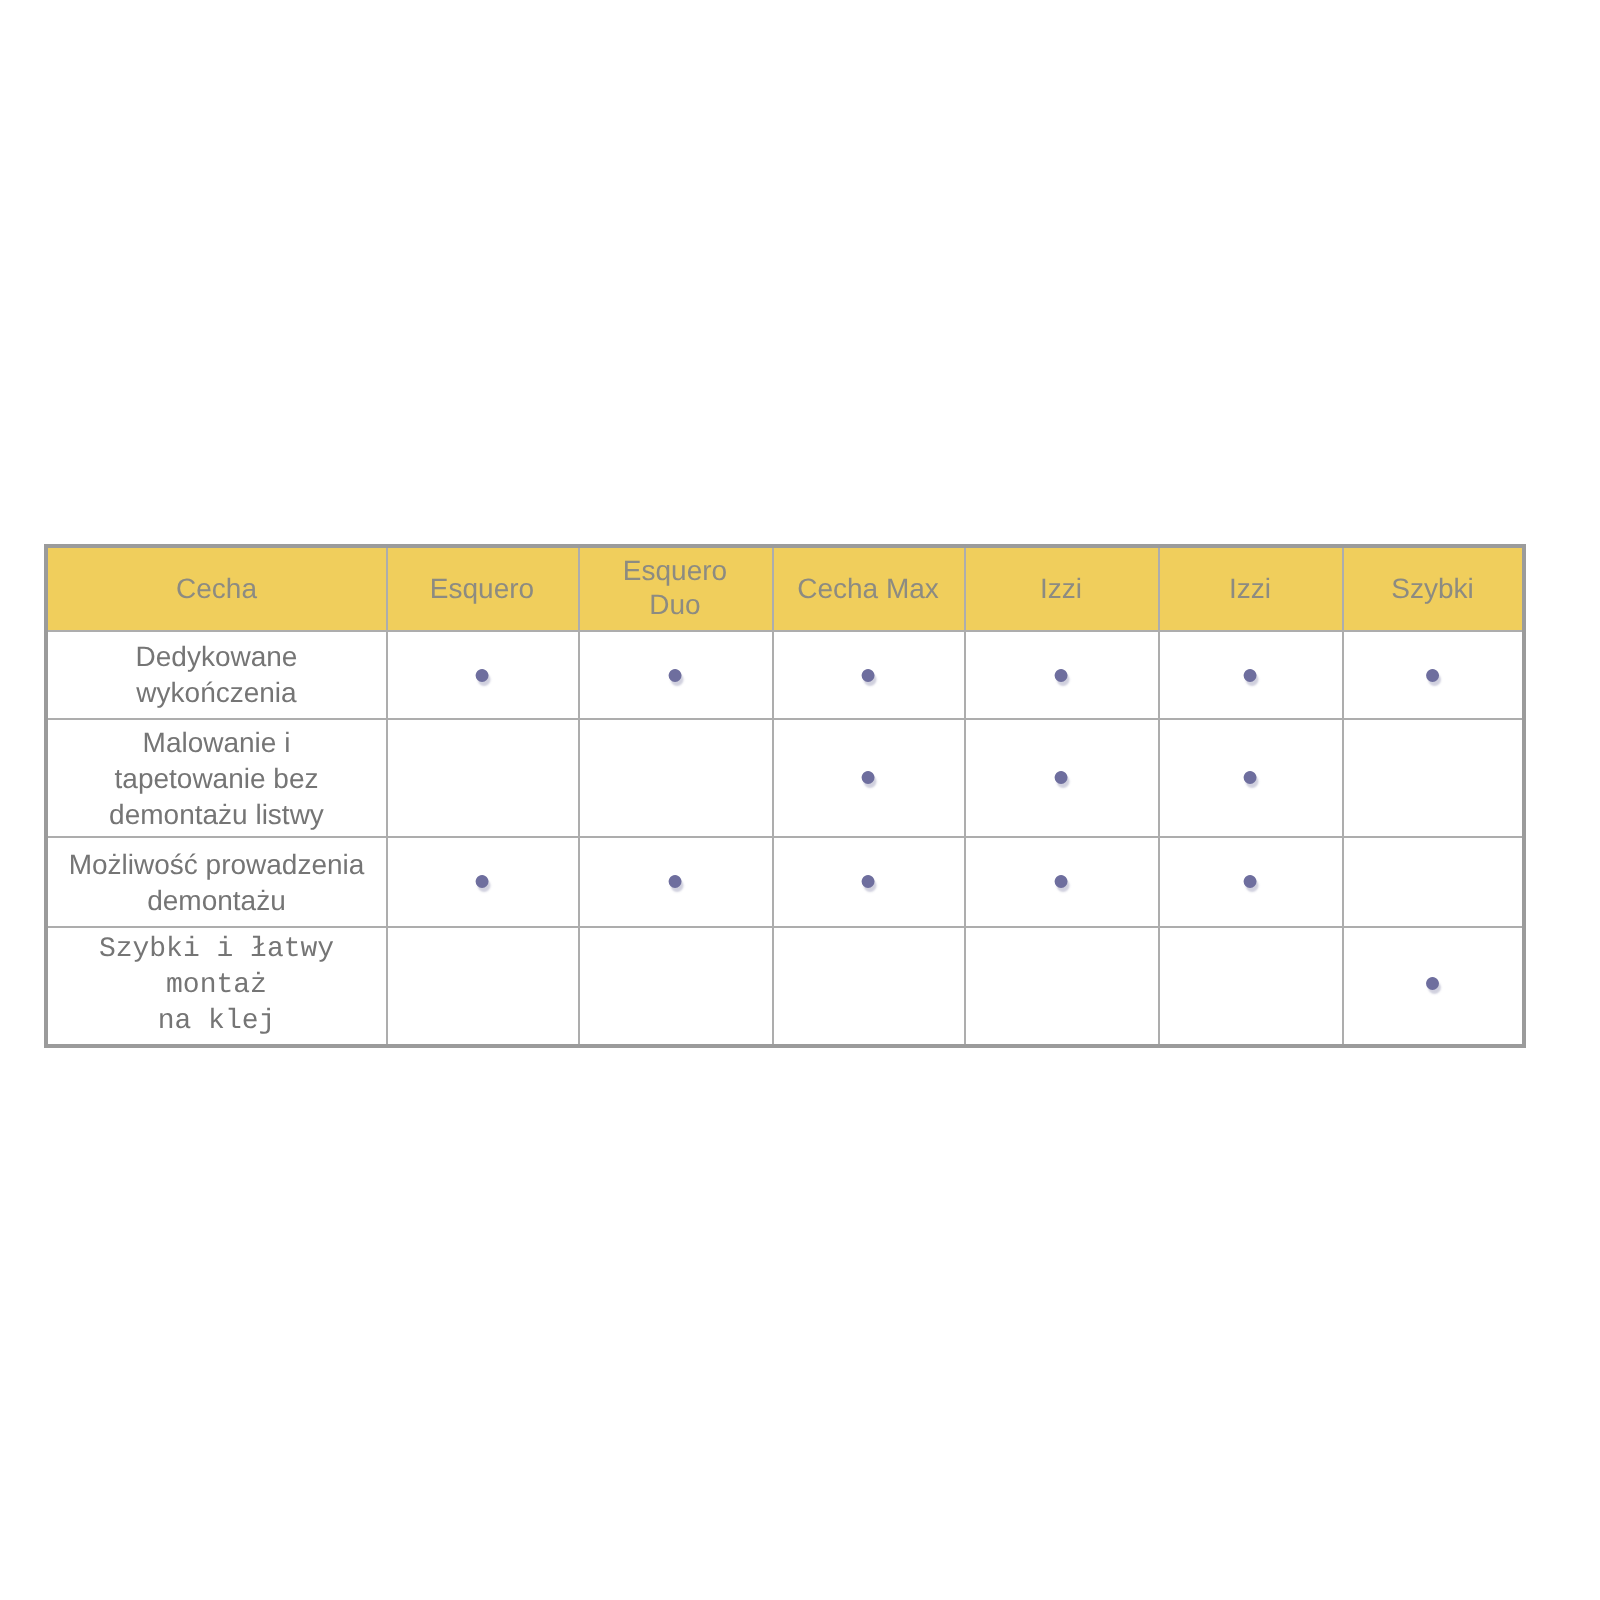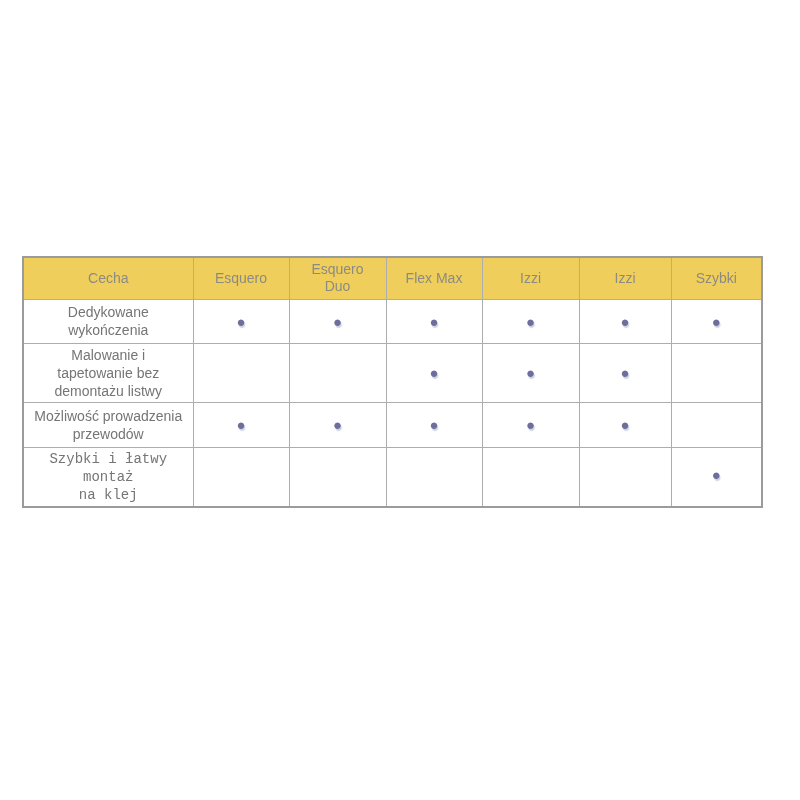--- a/index.html
+++ b/index.html
@@ -13,21 +13,21 @@
   }
   .page {
     position: relative;
     width: 800px;
     height: 800px;
     background: #ffffff;
   }
   .comparison-table-wrap {
     position: absolute;
     left: 22px;
-    top: 256px;
+    top: 272px;
   }
   table.comparison-table {
     border-collapse: collapse;
     table-layout: fixed;
     border: 2px solid #9b9b9b;
   }
   table.comparison-table th,
   table.comparison-table td {
     border: 1px solid #adadad;
     text-align: center;
@@ -76,21 +76,21 @@
         <col style="width:97px">
         <col style="width:92px">
         <col style="width:91px">
       </colgroup>
       <thead>
         <tr class="row-header">
           <th class="header-cell">Cecha</th>
           <th class="header-cell">Esquero</th>
           <th class="header-cell">Esquero
 Duo</th>
-          <th class="header-cell">Flex Max</th>
+          <th class="header-cell">Cecha Max</th>
           <th class="header-cell">Izzi</th>
           <th class="header-cell">Izzi</th>
           <th class="header-cell">Szybki</th>
         </tr>
       </thead>
       <tbody>
         <tr class="row-1">
           <td class="feature-cell">Dedykowane
 wykończenia</td>
           <td class="dot-cell">●</td>
@@ -106,21 +106,21 @@
 demontażu listwy</td>
           <td class="dot-cell"></td>
           <td class="dot-cell"></td>
           <td class="dot-cell">●</td>
           <td class="dot-cell">●</td>
           <td class="dot-cell">●</td>
           <td class="dot-cell"></td>
         </tr>
         <tr class="row-3">
           <td class="feature-cell">Możliwość prowadzenia
-przewodów</td>
+demontażu</td>
           <td class="dot-cell">●</td>
           <td class="dot-cell">●</td>
           <td class="dot-cell">●</td>
           <td class="dot-cell">●</td>
           <td class="dot-cell">●</td>
           <td class="dot-cell"></td>
         </tr>
         <tr class="row-5">
           <td class="feature-cell">Szybki i łatwy montaż
 na klej</td>

